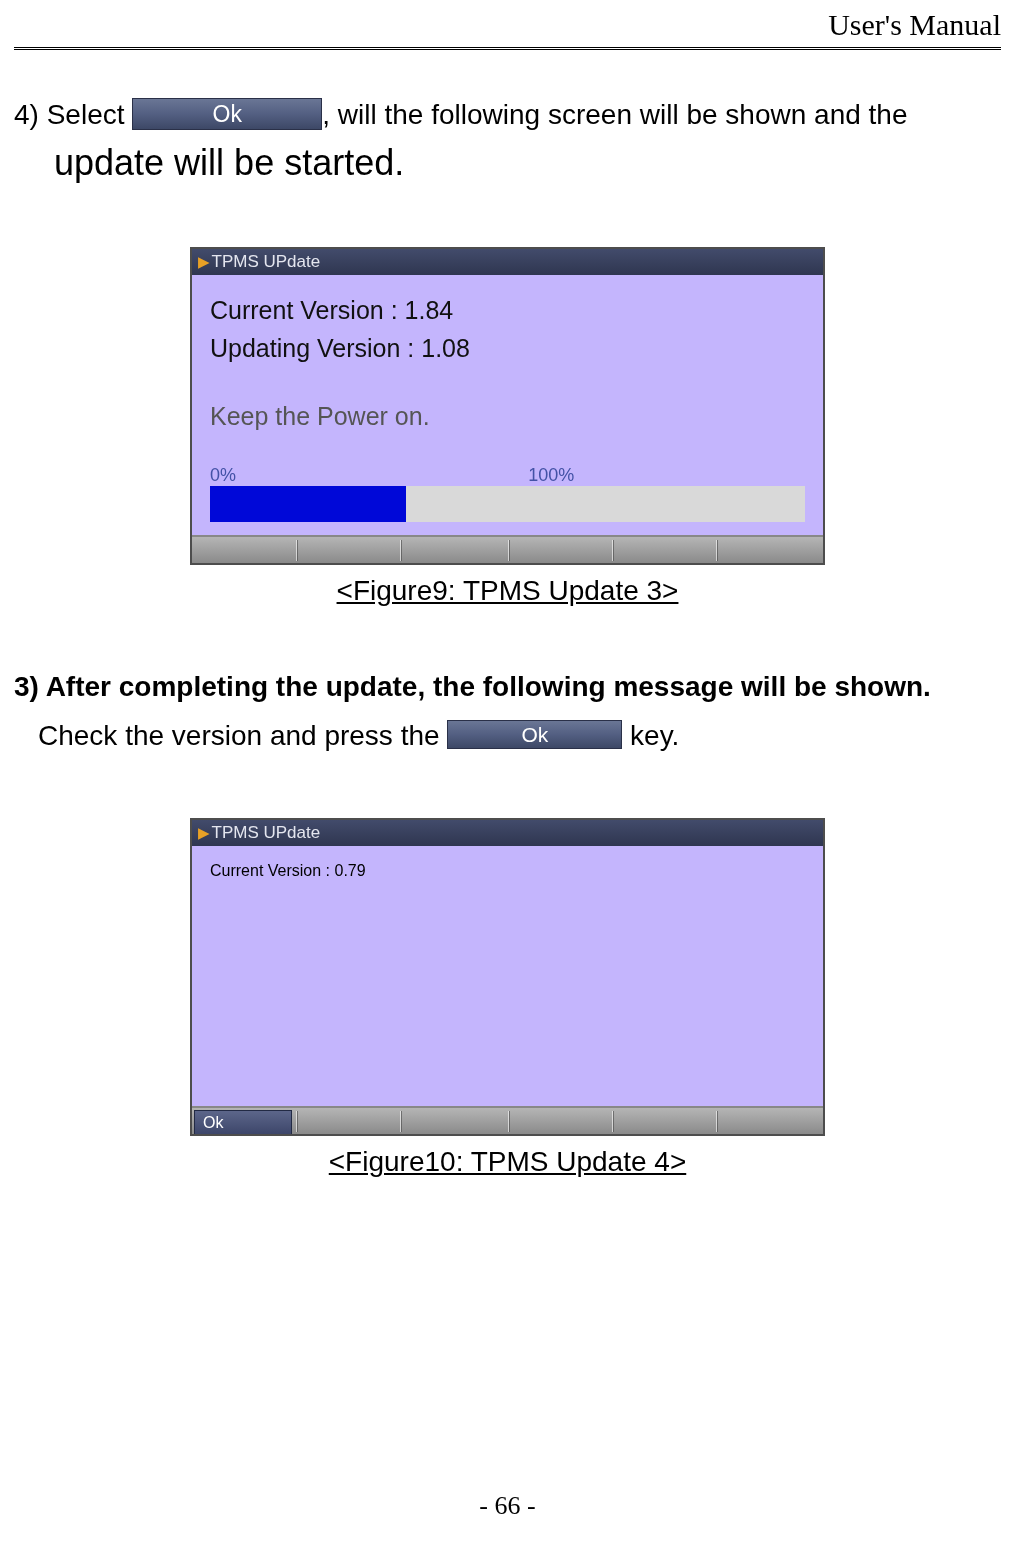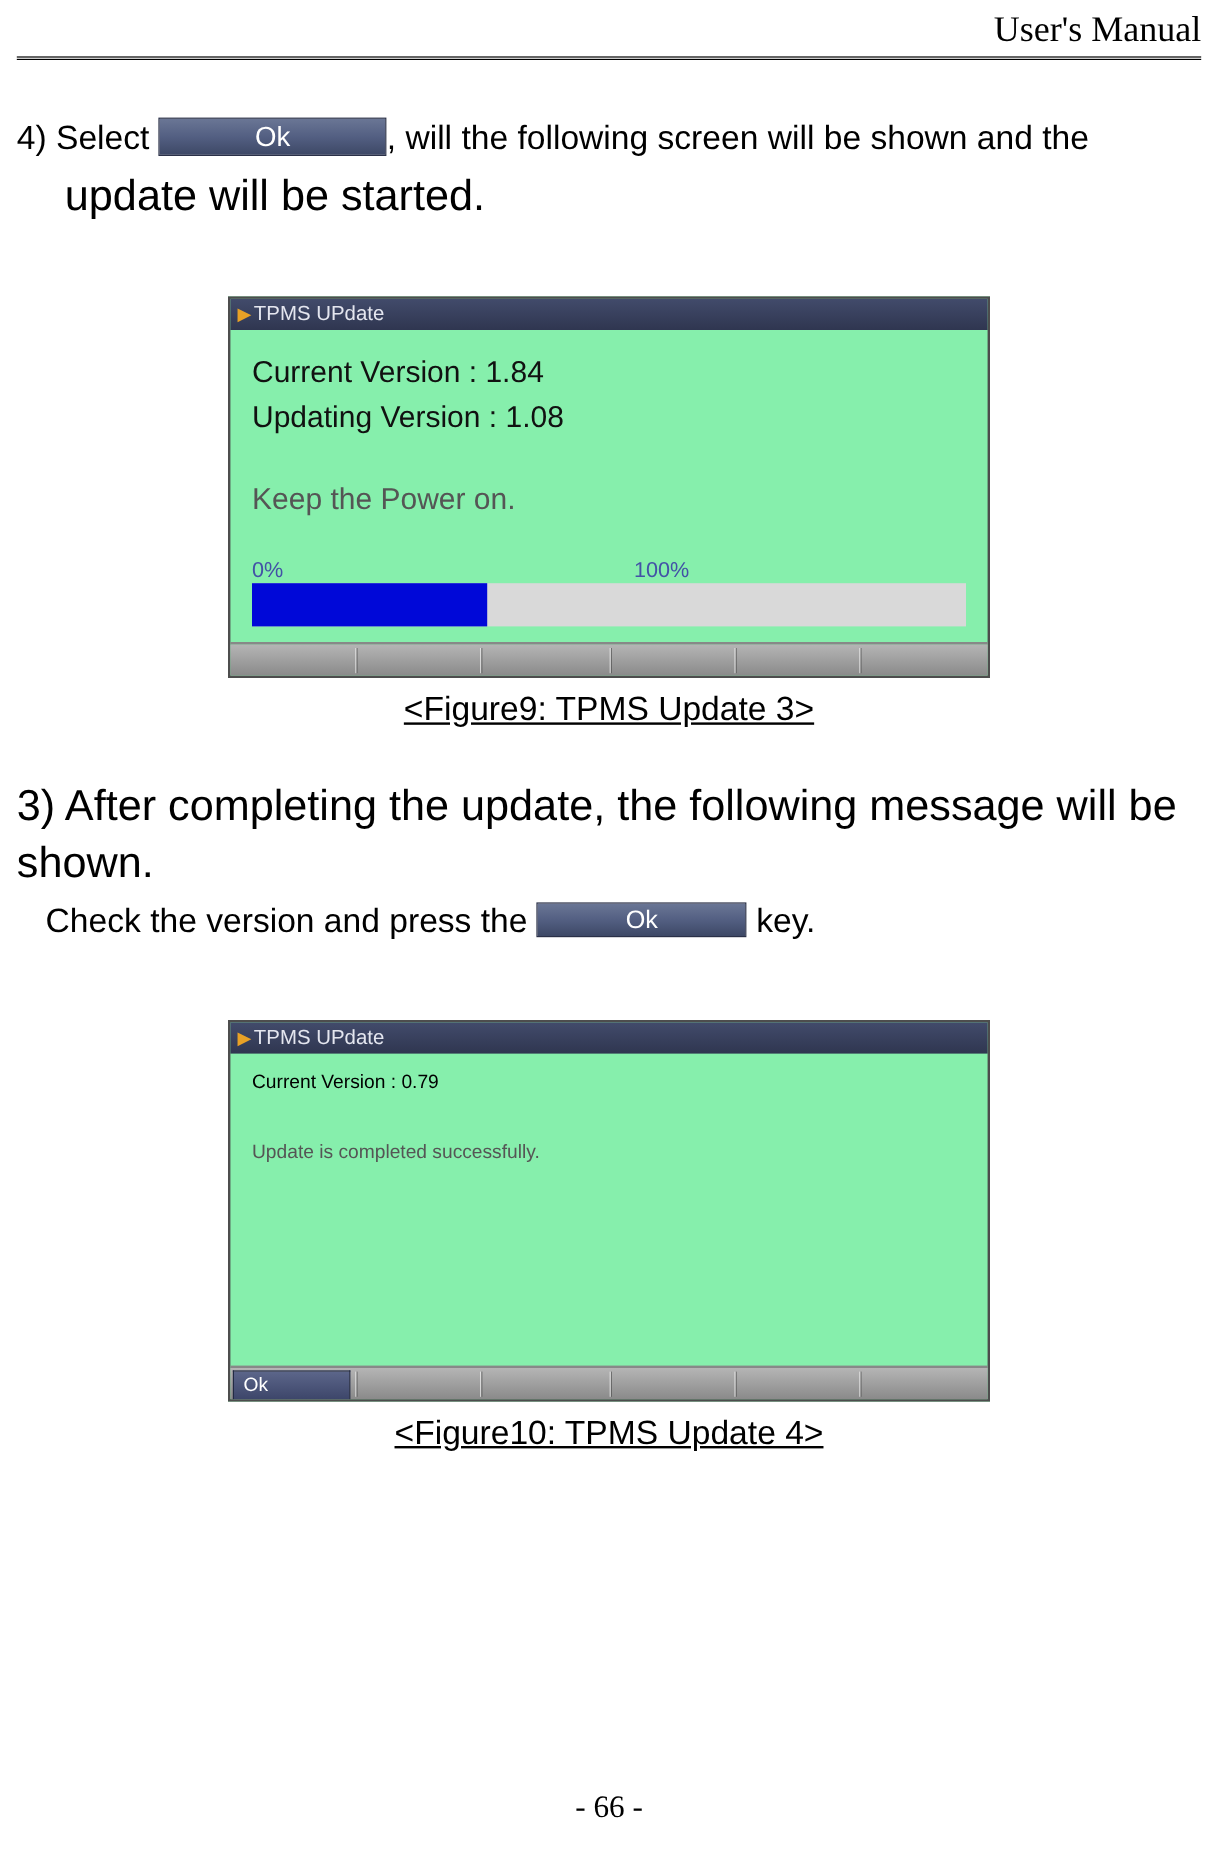--- a/index.html
+++ b/index.html
@@ -86,21 +86,21 @@
       font-size: 21px;
     }
     .figure-container {
       margin-top: 62px;
       text-align: center;
     }
     .device-screen {
       display: inline-block;
       width: 635px;
       border: 2px solid #4d4d4d;
-      background: #86efac;
+      background: #c4b5fd;
       text-align: left;
     }
     .screen-titlebar {
       height: 26px;
       background: linear-gradient(to bottom, #424b6b 0%, #2f3650 100%);
       color: #e4e6ef;
       font-size: 17px;
       line-height: 26px;
       padding-left: 6px;
       position: relative;
@@ -176,23 +176,24 @@
       border-left: 1px solid #222a44;
       border-right: 1px solid #222a44;
     }
     .figure-caption {
       font-size: 28px;
       margin-top: 10px;
       text-align: center;
       text-decoration: underline;
     }
     .step-3 {
-      margin-top: 40px;
-      font-size: 36px;
+      margin-top: 56px;
+      font-size: 28px;
       line-height: 48px;
+      font-weight: bold;
     }
     .step-3-line2 {
       padding-left: 24px;
       font-size: 28px;
       line-height: 50px;
     }
     .figure-container-2 {
       margin-top: 57px;
       text-align: center;
     }
@@ -253,21 +254,20 @@
     <span>Check the version and press the </span><span class="ok-button-inline-small">Ok</span><span> key.</span>
   </div>
 
   <div class="figure-container-2">
     <div class="device-screen">
       <div class="screen-titlebar">
         <span class="arrow">▶</span><span>TPMS UPdate</span>
       </div>
       <div class="screen-body-2">
         <p>Current Version : 0.79</p>
-        <p class="completion-msg">Update is completed successfully.</p>
       </div>
       <div class="screen-bottombar">
         <div class="bottombar-ok-softkey">Ok</div>
         <div class="bottombar-divider" style="left:16.5%"></div>
         <div class="bottombar-divider" style="left:33%"></div>
         <div class="bottombar-divider" style="left:50%"></div>
         <div class="bottombar-divider" style="left:66.5%"></div>
         <div class="bottombar-divider" style="left:83%"></div>
       </div>
     </div>

